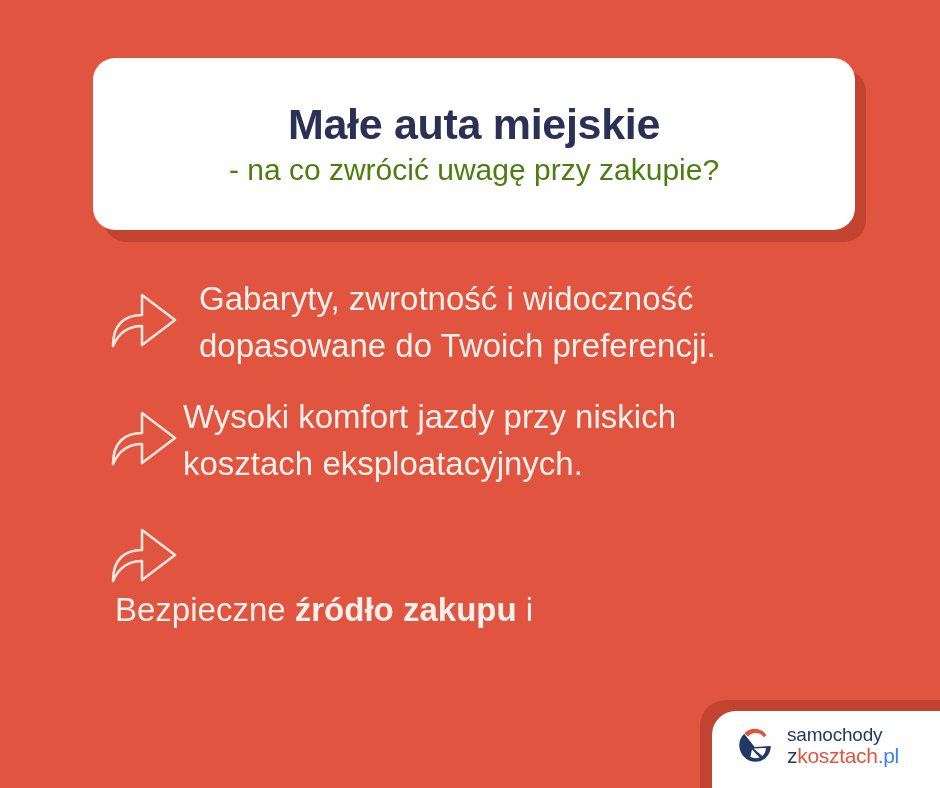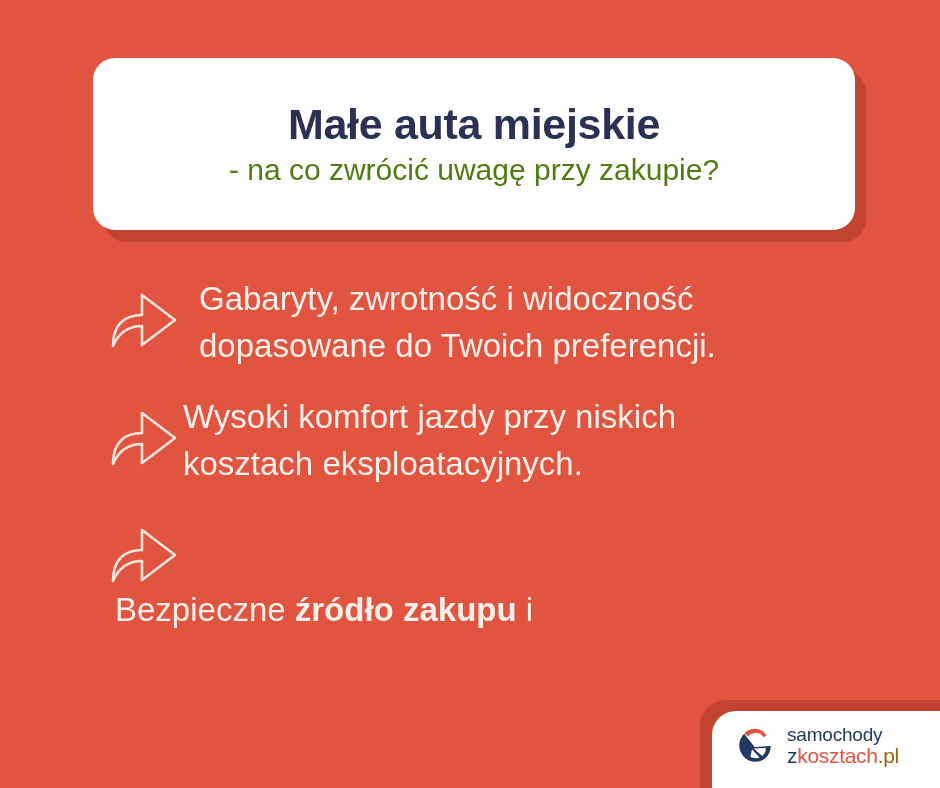--- a/index.html
+++ b/index.html
@@ -151,21 +151,21 @@
   }
   .logo-line2 {
     font-size: 21px;
     font-weight: 400;
     letter-spacing: -0.3px;
     margin-top: 1px;
     white-space: nowrap;
   }
   .logo-z { color: #223a63; }
   .logo-gwarancja { color: #e1543f; }
-  .logo-pl { color: #a16207; }
+  .logo-pl { color: #3b82f6; }
 </style>
 </head>
 <body>
 
 <div id="poster">
 
   <div class="title-card-shadow"></div>
   <div class="title-card">
     <div class="title-main">Małe auta miejskie</div>
     <div class="title-sub">- na co zwrócić uwagę przy zakupie?</div>

